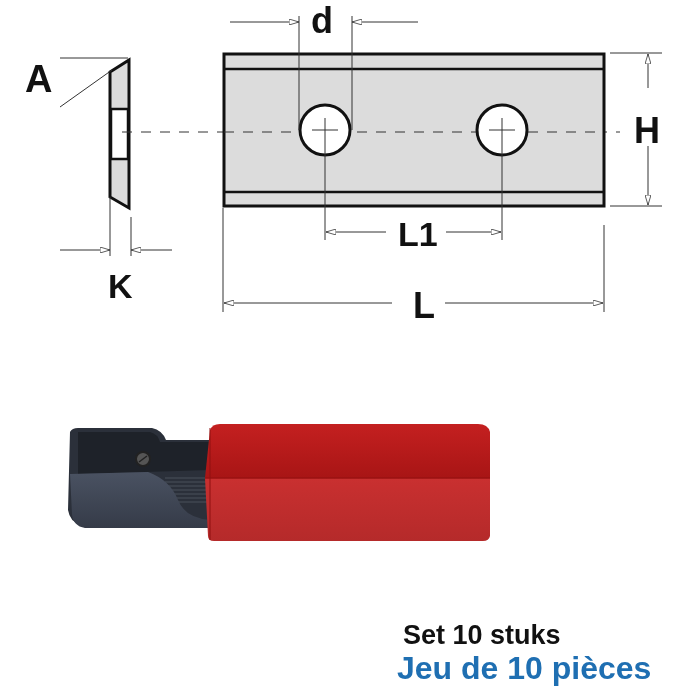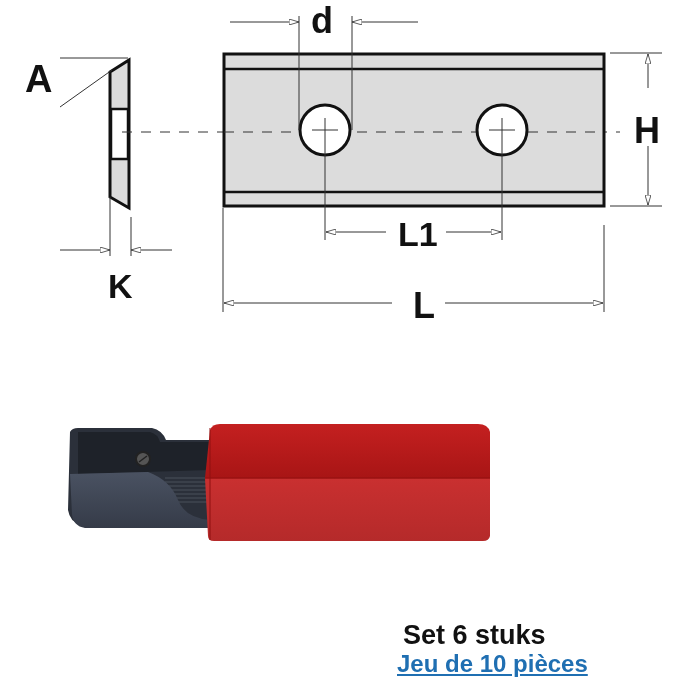--- a/index.html
+++ b/index.html
@@ -1,20 +1,20 @@
 <!DOCTYPE html>
 <html><head>
 <meta charset="utf-8">
 <style>
   html,body{margin:0;padding:0;background:#ffffff;}
   body{width:700px;height:700px;position:relative;overflow:hidden;font-family:"Liberation Sans",sans-serif;}
   svg text{font-family:"Liberation Sans",sans-serif;font-weight:bold;}
   .caption{position:absolute;font-weight:bold;font-family:"Liberation Sans",sans-serif;white-space:nowrap;}
   #cap1{left:403px;top:620px;font-size:27px;color:#111111;}
-  #cap2{left:397px;top:650px;font-size:24px;color:#1f6fb2;text-decoration:underline;}
+  #cap2{left:397px;top:650px;font-size:32px;color:#1f6fb2;}
 </style>
 </head>
 <body>
 
 <svg width="700" height="700" viewBox="0 0 700 700" style="position:absolute;left:0;top:0">
   <defs>
     <marker id="arr" viewBox="0 0 10 6" refX="10" refY="3" markerWidth="10" markerHeight="6" orient="auto-start-reverse">
       <path d="M0,0 L10,3 L0,6 Z" fill="#fff" stroke="#333" stroke-width="0.8"></path>
     </marker>
     <linearGradient id="redTop" x1="0" y1="0" x2="0" y2="1">
@@ -113,14 +113,14 @@
     <path d="M70,474 L148,472 Q170,480 178,500 Q185,518 210,520 L210,528 L85,528 Q73,526 72,514 Z" fill="url(#greySide)"></path>
 
     <path d="M210,430 Q212,424 220,424 L478,424 Q488,424 490,432 L490,478 L205,478 Z" fill="url(#redTop)"></path>
 
     <path d="M205,478 L490,478 L490,536 Q489,541 483,541 L214,541 Q208,541 208,536 Z" fill="url(#redSide)"></path>
     <line x1="205" y1="478" x2="490" y2="478" stroke="#9a1212" stroke-width="1.5"></line>
     <line x1="210" y1="428" x2="210" y2="540" stroke="#8f1010" stroke-width="1"></line>
   </g>
 </svg>
 
-<div class="caption" id="cap1">Set 6 stuks</div>
+<div class="caption" id="cap1">Set 10 stuks</div>
 <div class="caption" id="cap2">Jeu de 10 pièces</div>
 
 </body></html>

